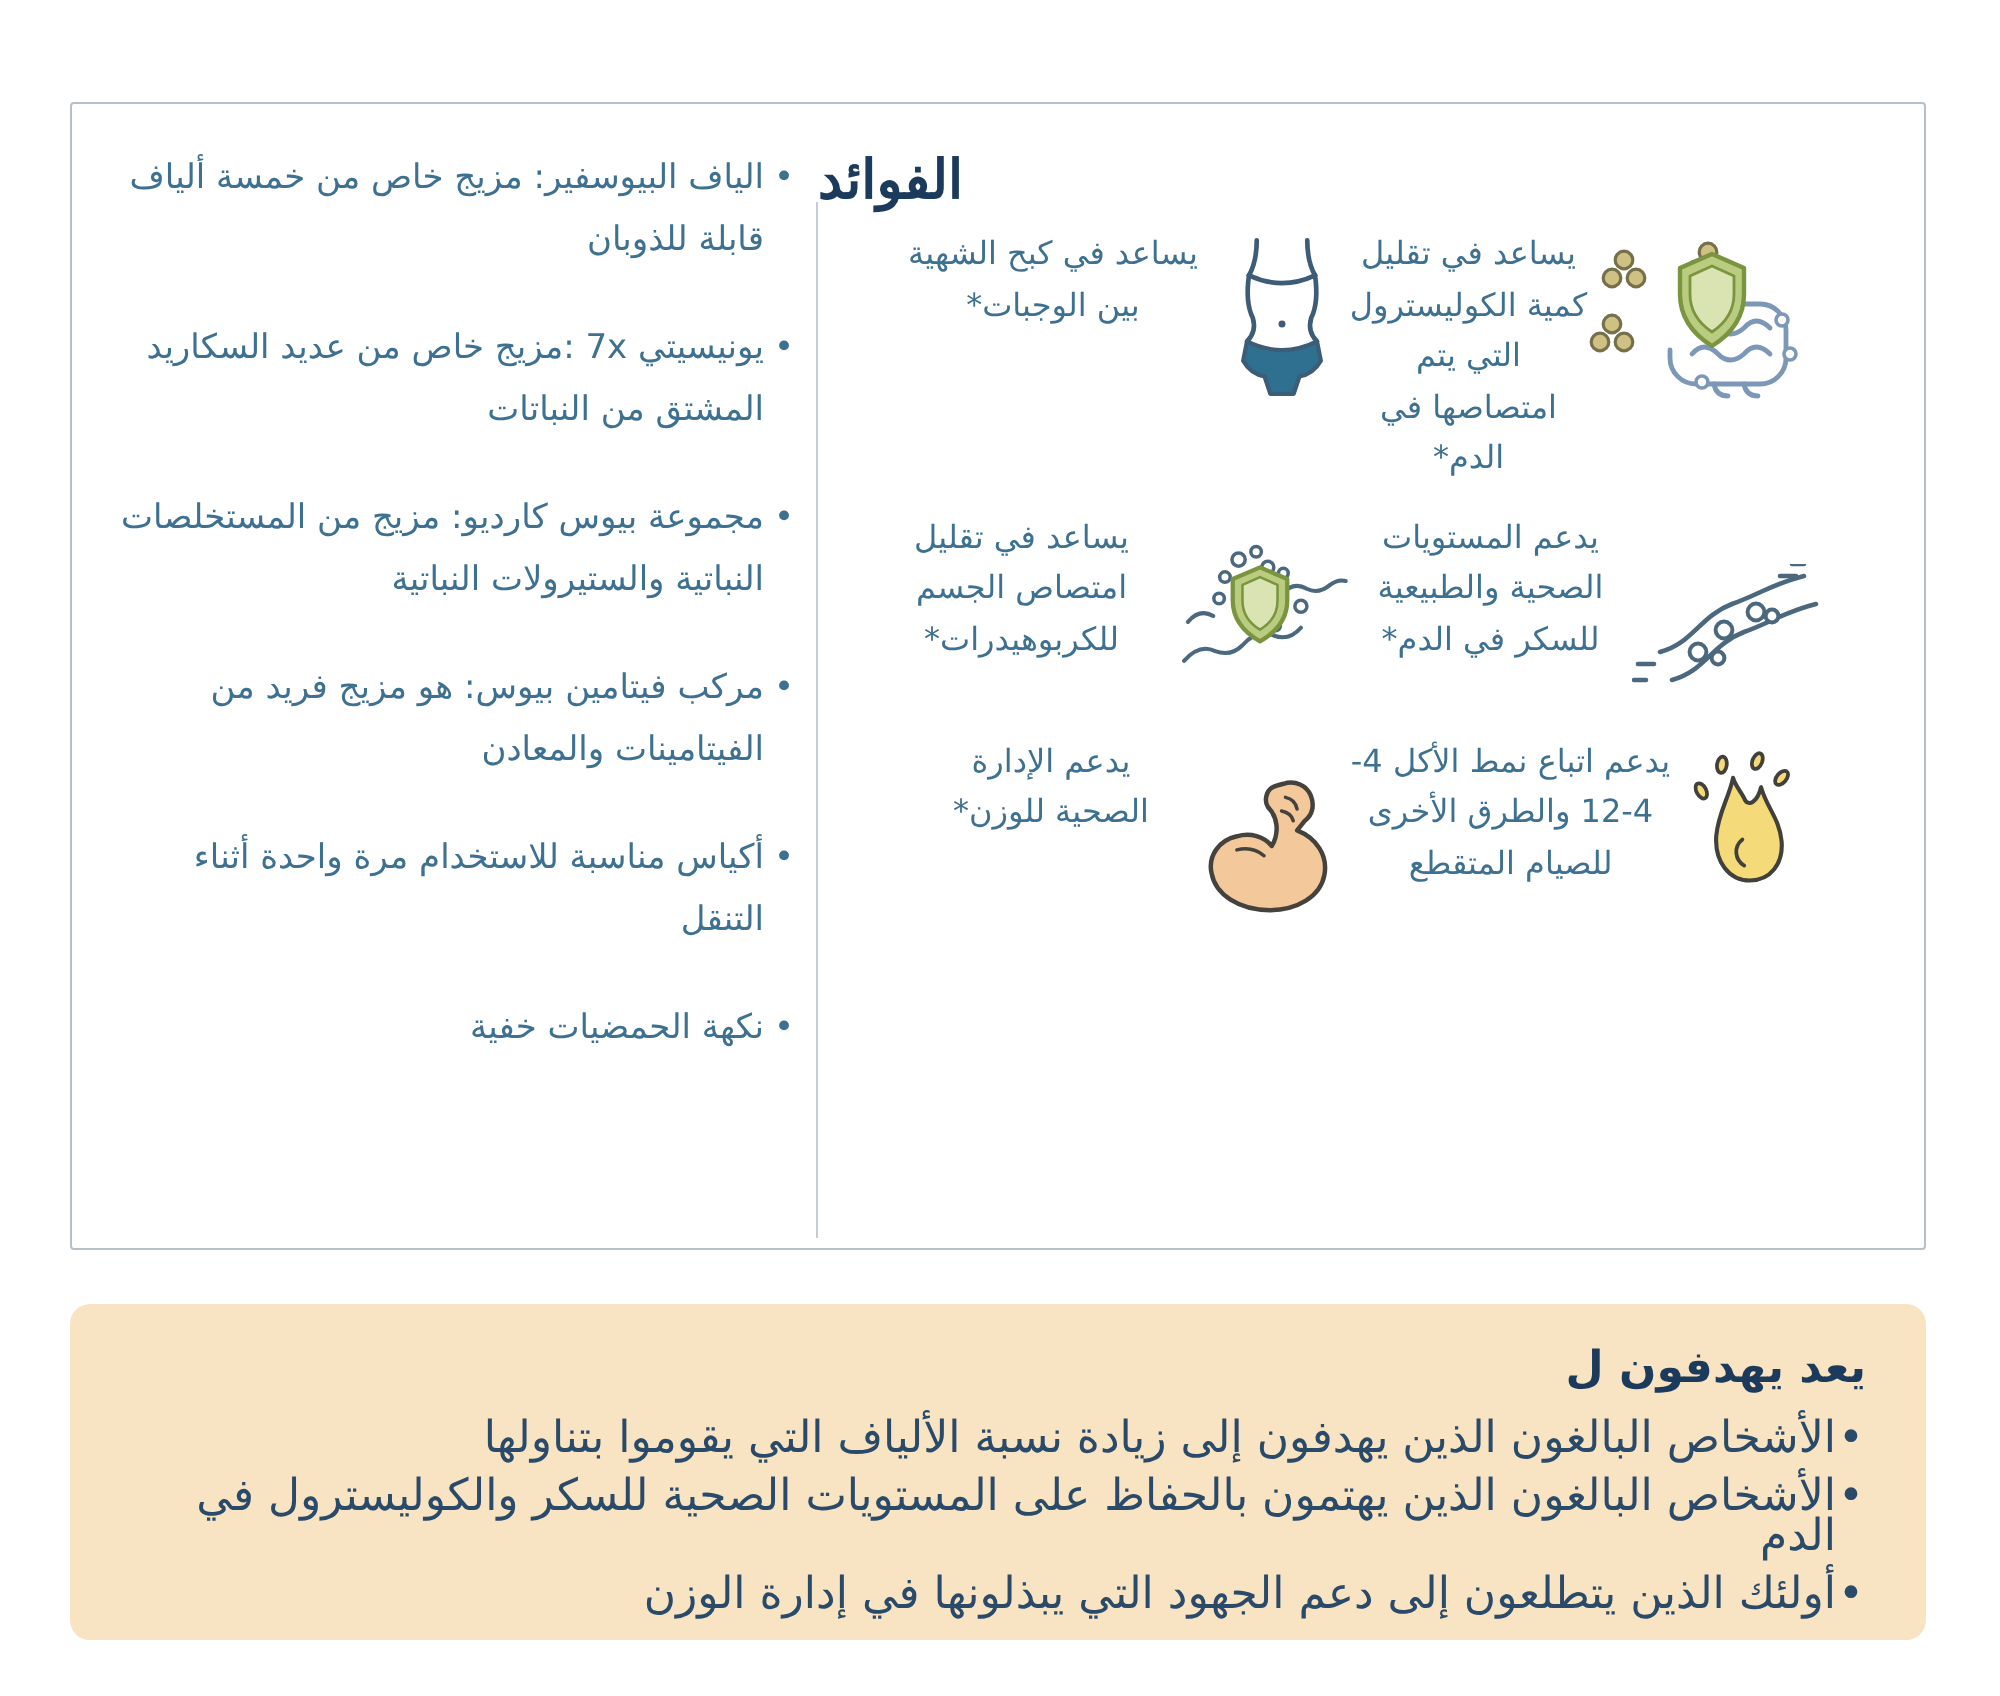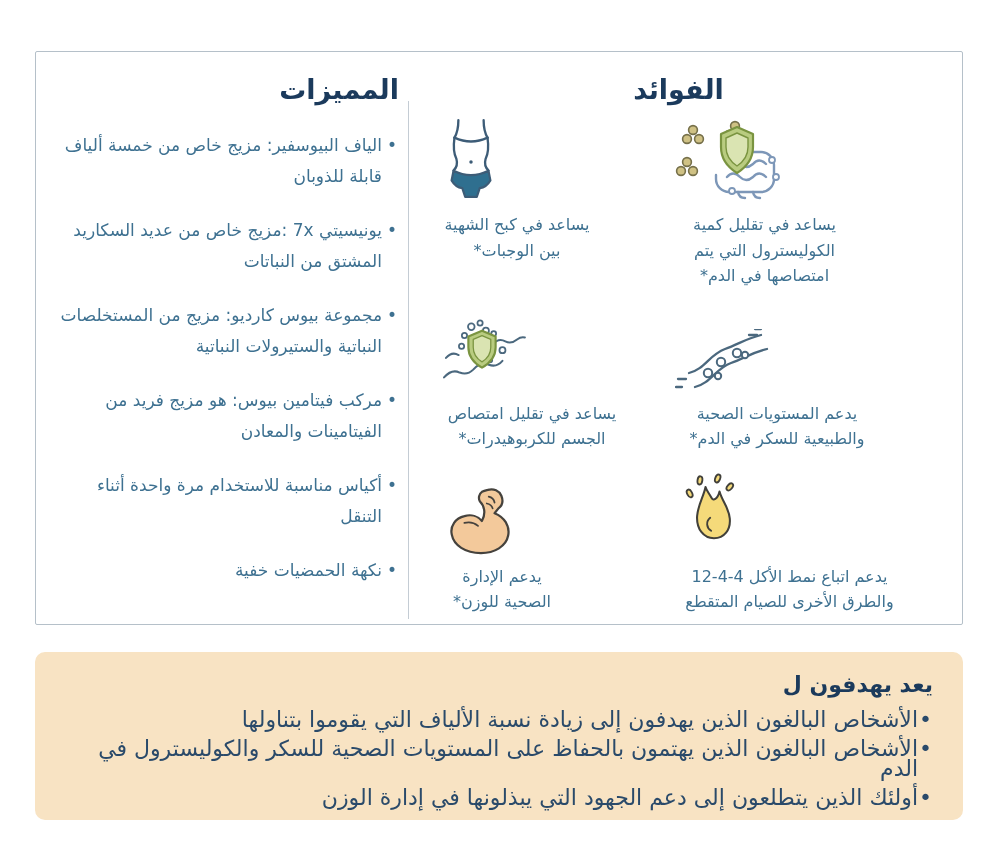--- a/index.html
+++ b/index.html
@@ -15,26 +15,26 @@
   }
   .v-divider{
     position:absolute;left:372px;top:49px;bottom:5px;width:1px;
     background:#c4ccd4;
   }
   .panel-title{
     margin:0;font-size:27px;font-weight:bold;color:#1b3a5c;line-height:1.2;
   }
   
   .benefits{width:553px;box-sizing:border-box;padding:22px 14px 0 0;}
-  .benefits .panel-title{text-align:center;margin-left:0;}
+  .benefits .panel-title{text-align:left;margin-left:0;font-family:Liberation Serif, serif;}
   .benefits-grid{
     display:grid;grid-template-columns:1fr 1fr;row-gap:14px;
     margin:8px 36px 0 28px;
   }
-  .benefit{display:flex;flex-direction:column;align-items:flex-end;}
+  .benefit{display:flex;flex-direction:row;align-items:flex-start;}
   .icon-wrap{height:90px;display:flex;align-items:flex-end;justify-content:center;margin-bottom:8px;}
   .caption{
     font-size:16px;line-height:25.5px;color:#3e7191;text-align:center;margin:0;
   }
   .w180{max-width:180px;} .w160{max-width:160px;} .w205{max-width:205px;}
   .w190{max-width:190px;} .w230{max-width:230px;} .w130{max-width:130px;}
   
   .features{flex:1;box-sizing:border-box;padding:22px 10px 0 24px;}
   .features .panel-title{text-align:right;margin-bottom:24px;margin-left:4px;}
   .features-list{list-style:none;margin:0;padding:0;}
@@ -206,21 +206,20 @@
           </div>
           <p class="caption w130">يدعم الإدارة الصحية للوزن*</p>
         </div>
 
       </div>
     </section>
 
     <div class="v-divider"></div>
 
     <section class="features">
-      <h2 class="panel-title">المميزات</h2>
       <ul class="features-list">
         <li>الياف البيوسفير: مزيج خاص من خمسة ألياف قابلة للذوبان</li>
         <li>يونيسيتي 7x :مزيج خاص من عديد السكاريد المشتق من النباتات</li>
         <li>مجموعة بيوس كارديو: مزيج من المستخلصات النباتية والستيرولات النباتية</li>
         <li>مركب فيتامين بيوس: هو مزيج فريد من الفيتامينات والمعادن</li>
         <li>أكياس مناسبة للاستخدام مرة واحدة أثناء التنقل</li>
         <li>نكهة الحمضيات خفية</li>
       </ul>
     </section>
 

